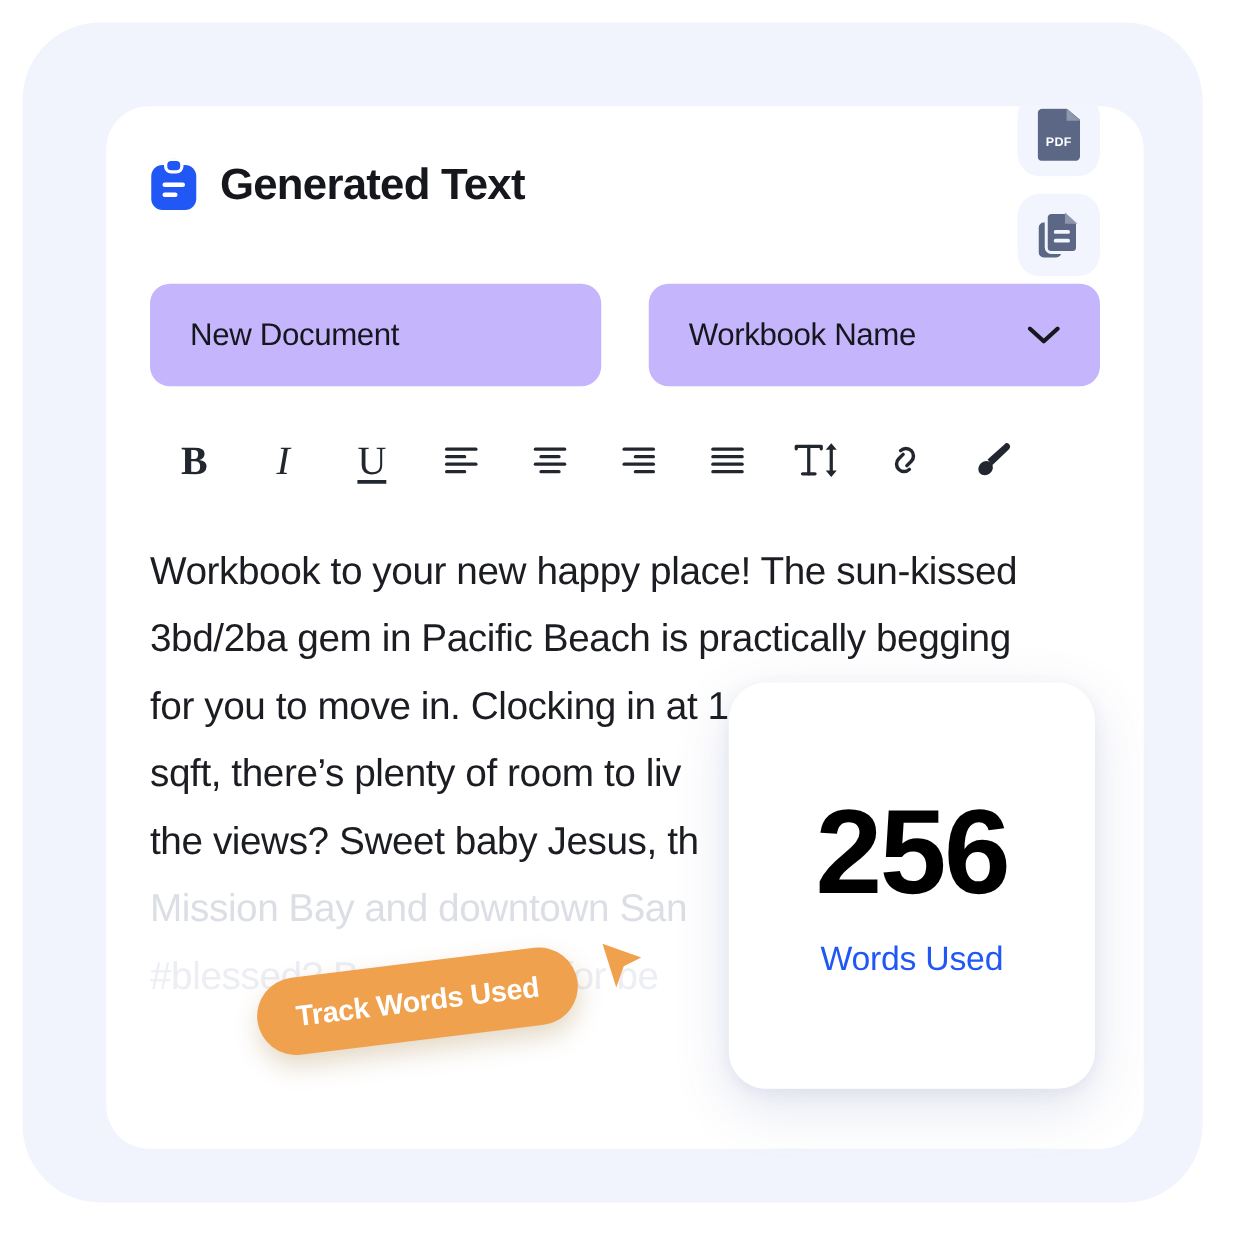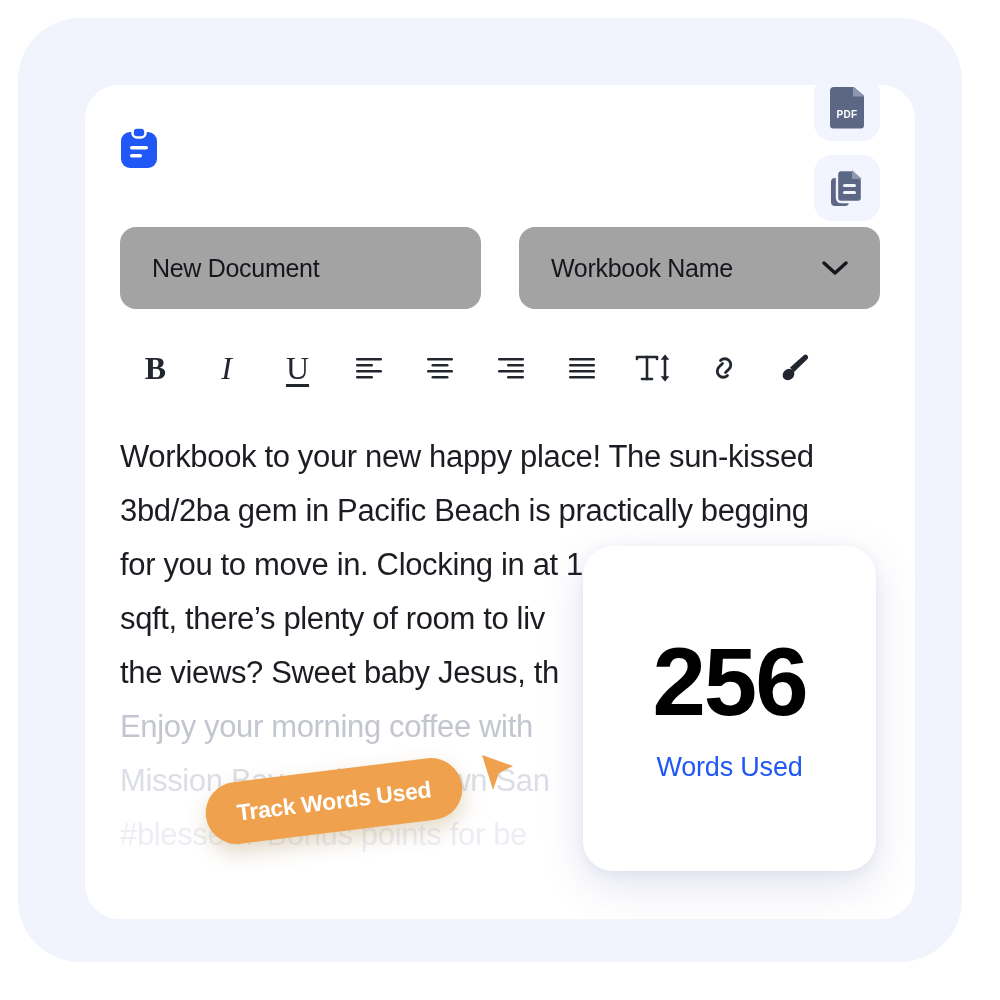--- a/index.html
+++ b/index.html
@@ -128,21 +128,21 @@
     position: absolute;
     left: 35px;
     top: 142px;
     width: 760px;
     display: flex;
     gap: 38px;
   }
 
   .field {
     height: 82px;
-    background: #a3a3a3;
+    background: #c4b5fd;
     border-radius: 16px;
     display: flex;
     align-items: center;
     padding: 0 32px;
     flex: 1;
   }
 
   .field-text {
     font-size: 25px;
     color: #15171c;
@@ -295,20 +295,21 @@
     <div class="card-header">
 
       <div class="title-group">
         <svg class="clipboard-icon" viewBox="0 0 38 42">
           <rect x="1" y="5" width="36" height="36" rx="9" fill="#2158f5"></rect>
           <rect x="12" y="0" width="14" height="11" rx="5" fill="#2158f5"></rect>
           <rect x="12.5" y="0.5" width="13" height="10" rx="4.5" fill="none" stroke="#ffffff" stroke-width="2.6"></rect>
           <rect x="10" y="19" width="18" height="3.6" rx="1.8" fill="#ffffff"></rect>
           <rect x="10" y="27" width="12" height="3.6" rx="1.8" fill="#ffffff"></rect>
         </svg>
+        <div class="card-title">Generated Text</div>
       </div>
 
       <div class="header-actions">
 
         <button class="act-btn">
           <span class="doc-glyph">
             <span class="sheet"></span>
             <span class="corner"></span>
             <span class="ftype">DOC</span>
           </span>
@@ -448,21 +449,20 @@
 
     </div>
 
     <div class="doc-body">
       <div class="doc-line">Workbook to your new happy place! The sun-kissed</div>
       <div class="doc-line">3bd/2ba gem in Pacific Beach is practically begging</div>
       <div class="doc-line">for you to move in. Clocking in at 1,</div>
       <div class="doc-line">sqft, there’s plenty of room to liv</div>
       <div class="doc-line">the views? Sweet baby Jesus, th</div>
       <div class="doc-line"></div>
-      <div class="doc-line fade1">Enjoy your morning coffee with</div>
       <div class="doc-line fade2">Mission Bay and downtown San</div>
       <div class="doc-line fade3">#blessed? Bonus points for be</div>
     </div>
 
   </div>
 
   <div class="wordcount-card">
     <div class="wc-number">256</div>
     <div class="wc-label">Words Used</div>
   </div>

